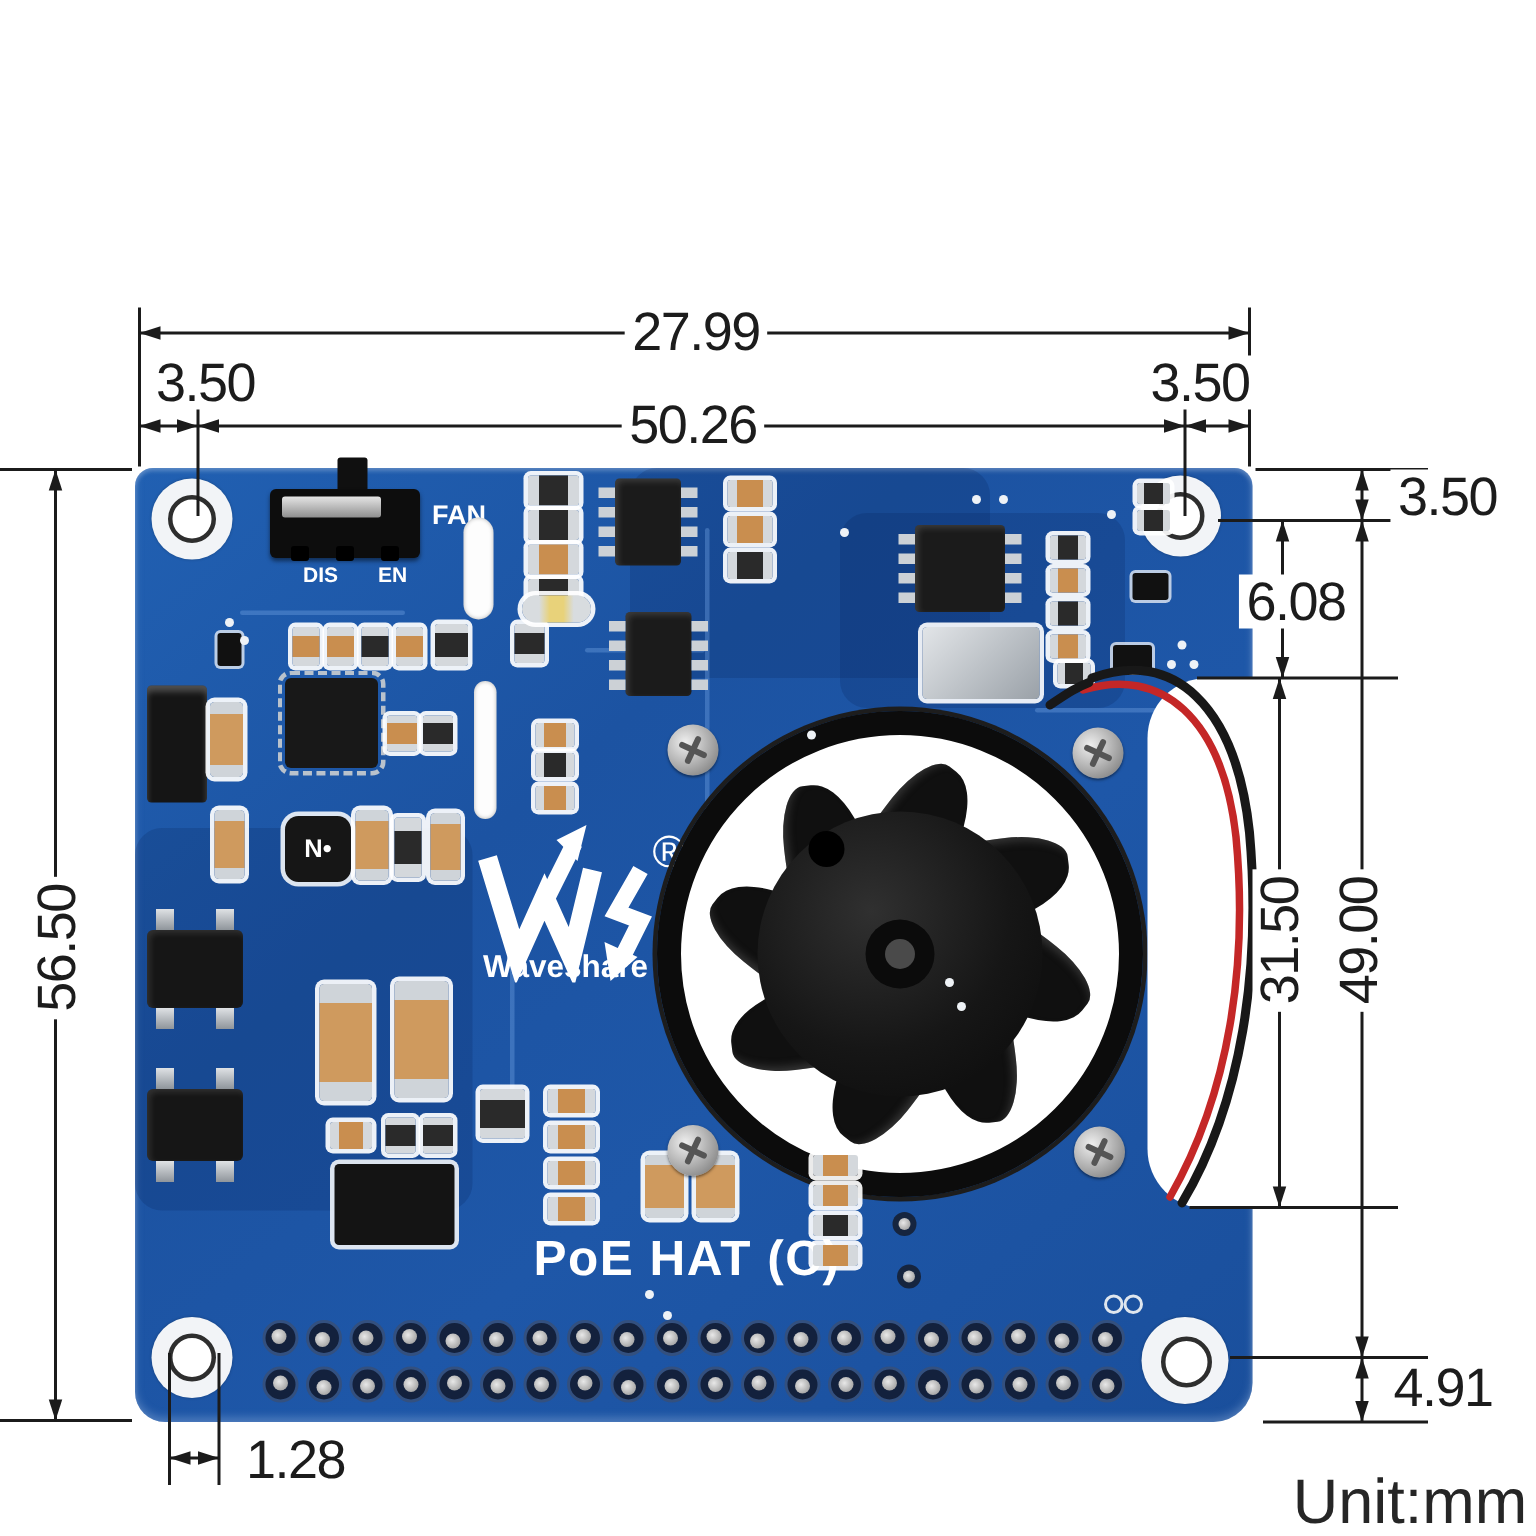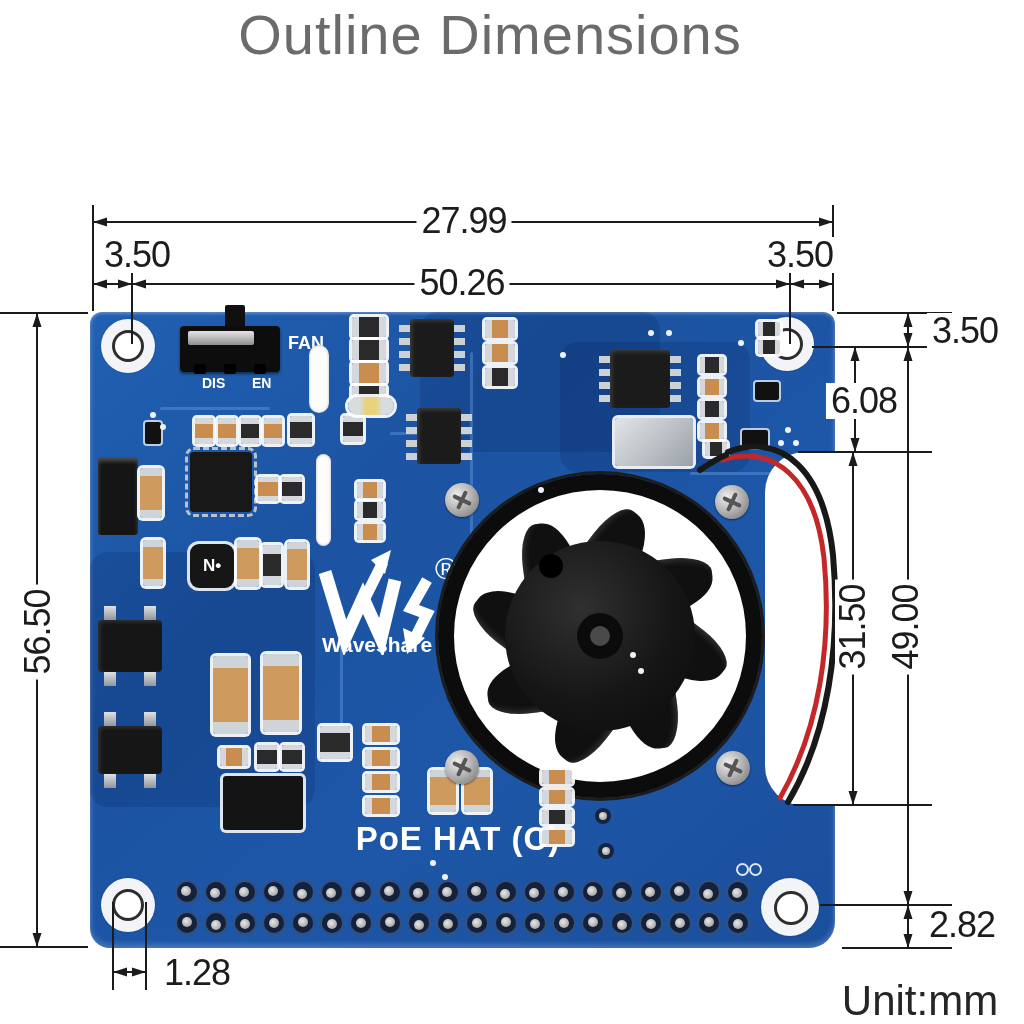--- a/index.html
+++ b/index.html
@@ -38,21 +38,20 @@
         letter-spacing:0;z-index:30;white-space:nowrap;}
   svg.overlay{position:absolute;left:0;top:0;z-index:20;pointer-events:none;}
   svg.wires{position:absolute;left:0;top:0;z-index:6;pointer-events:none;}
   .notch{left:765px;top:452px;width:86px;height:354px;background:#fff;border-radius:40px 4px 4px 40px;z-index:5;}
 </style>
 </head>
 <body>
 
 <div class="canvas">
 
-  <div class="abs title">Outline Dimensions</div>
 
   <div class="abs board" id="board">
 
     <div class="abs patch" style="left:330px;top:0;width:240px;height:140px"></div>
     <div class="abs patch" style="left:0;top:240px;width:225px;height:255px"></div>
     <div class="abs patch" style="left:470px;top:30px;width:190px;height:130px"></div>
     <div class="abs trace" style="left:380px;top:40px;width:3px;height:210px"></div>
     <div class="abs trace" style="left:300px;top:120px;width:80px;height:3px"></div>
     <div class="abs trace" style="left:430px;top:240px;width:3px;height:170px"></div>
     <div class="abs trace" style="left:600px;top:160px;width:100px;height:3px"></div>
@@ -439,16 +438,16 @@
 
   <div class="dim-label" style="left:464px;top:221px">27.99</div>
   <div class="dim-label" style="left:137px;top:255px">3.50</div>
   <div class="dim-label" style="left:462px;top:283px">50.26</div>
   <div class="dim-label" style="left:800px;top:255px">3.50</div>
   <div class="dim-label" style="left:965px;top:331px">3.50</div>
   <div class="dim-label" style="left:864px;top:401px">6.08</div>
   <div class="dim-label rot" style="left:853px;top:627px">31.50</div>
   <div class="dim-label rot" style="left:906px;top:627px">49.00</div>
   <div class="dim-label rot" style="left:38px;top:632px">56.50</div>
-  <div class="dim-label" style="left:962px;top:925px">2.82</div>
+  <div class="dim-label" style="left:962px;top:925px">4.91</div>
   <div class="dim-label" style="left:197px;top:973px">1.28</div>
-  <div class="unit" style="left:920px;top:1001px">Unit:mm</div>
+  <div class="unit" style="left:940px;top:1001px">Unit:mm</div>
 </div>
 
 </body></html>

